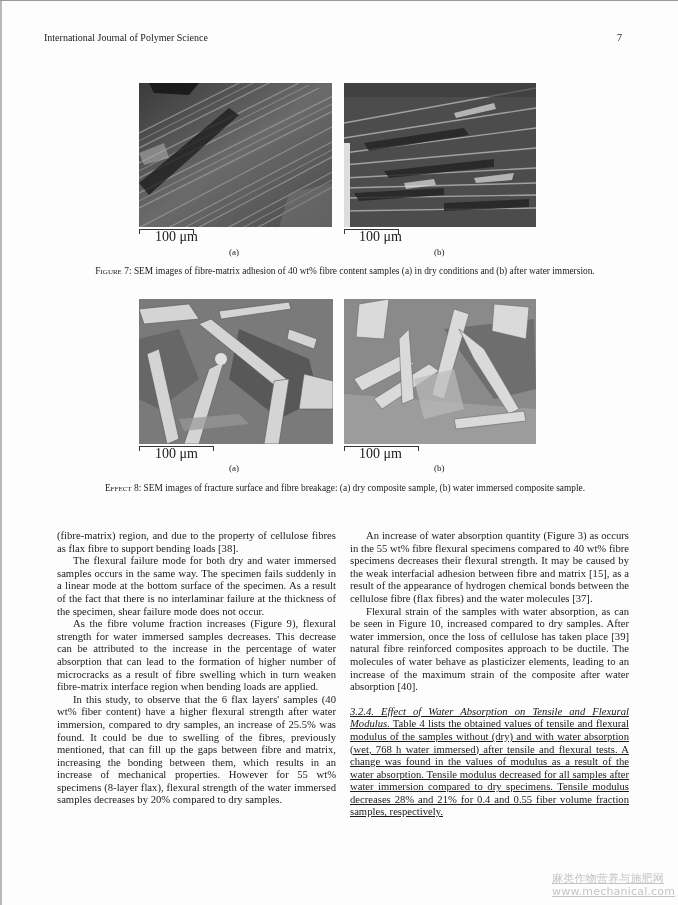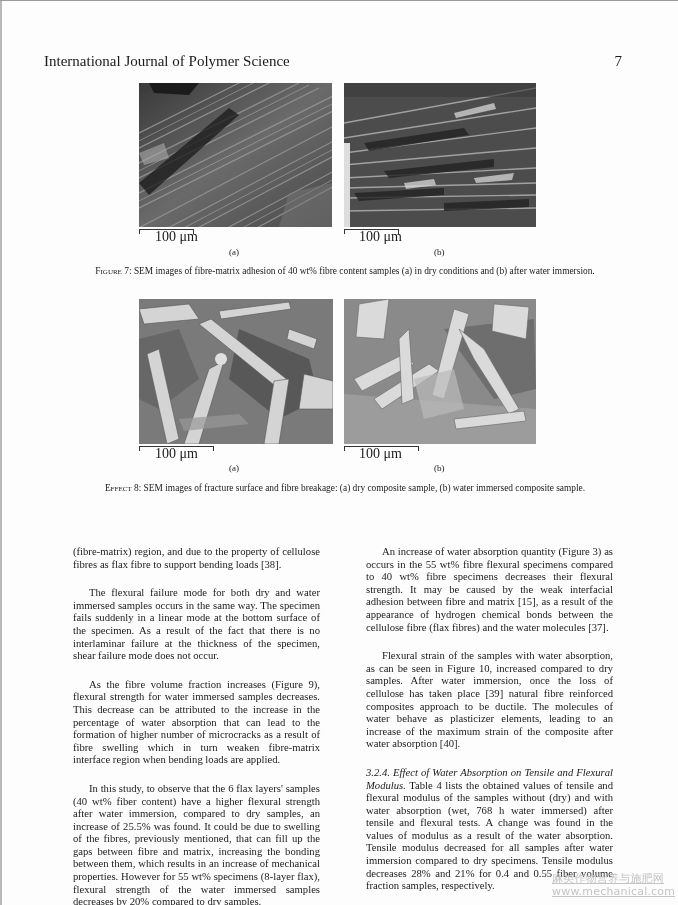--- a/index.html
+++ b/index.html
@@ -5,22 +5,22 @@
   html, body { margin: 0; padding: 0; }
   body {
     width: 678px; height: 905px; position: relative; overflow: hidden;
     background: #fdfdfd;
     font-family: "Liberation Serif", "DejaVu Serif", serif;
     color: #1a1a1a;
   }
   .edge-left { position: absolute; left: 0; top: 0; width: 2px; height: 905px; background: #b8b8b8; }
   .edge-top { position: absolute; left: 0; top: 0; width: 678px; height: 1px; background: #9a9a9a; }
   .running-head {
-    position: absolute; left: 44px; top: 53px; width: 578px;
-    font-size: 15px; display: flex; justify-content: space-between;
+    position: absolute; left: 44px; top: 32px; width: 578px;
+    font-size: 10px; display: flex; justify-content: space-between;
   }
   .sem {
     position: absolute; overflow: hidden;
     background: #555;
   }
   .sem svg { display: block; width: 100%; height: 100%; }
   .scalebar {
     position: absolute; height: 5px;
     border-left: 1px solid #333; border-right: 1px solid #333; border-top: 1px solid #333;
     box-sizing: border-box;
@@ -31,23 +31,23 @@
     position: absolute; left: 0; width: 678px; text-align: center;
     font-size: 9.4px;
     padding-left: 6px;
   }
   .caption .fig { font-variant: small-caps; }
   .col {
     position: absolute; top: 530px; width: 279px;
     font-size: 10.65px; line-height: 12.6px; text-align: justify;
     hyphens: manual;
   }
-  .col p { margin: 16px; text-indent: 0; }
+  .col p { margin: 0; text-indent: 0; }
   .col p.ind { text-indent: 16px; }
-  .col p.sec { margin-top: 12px; }
+  .col p.sec { margin-top: 12px; text-decoration: underline; }
   .col .it { font-style: italic; }
   .watermark {
     position: absolute; left: 552px; top: 872px;
     font-family: "DejaVu Sans", sans-serif; font-size: 11px; line-height: 13px;
     color: #c4c4c4; letter-spacing: 0.2px; text-decoration: underline;
   }
 </style>
 </head>
 <body>
 

